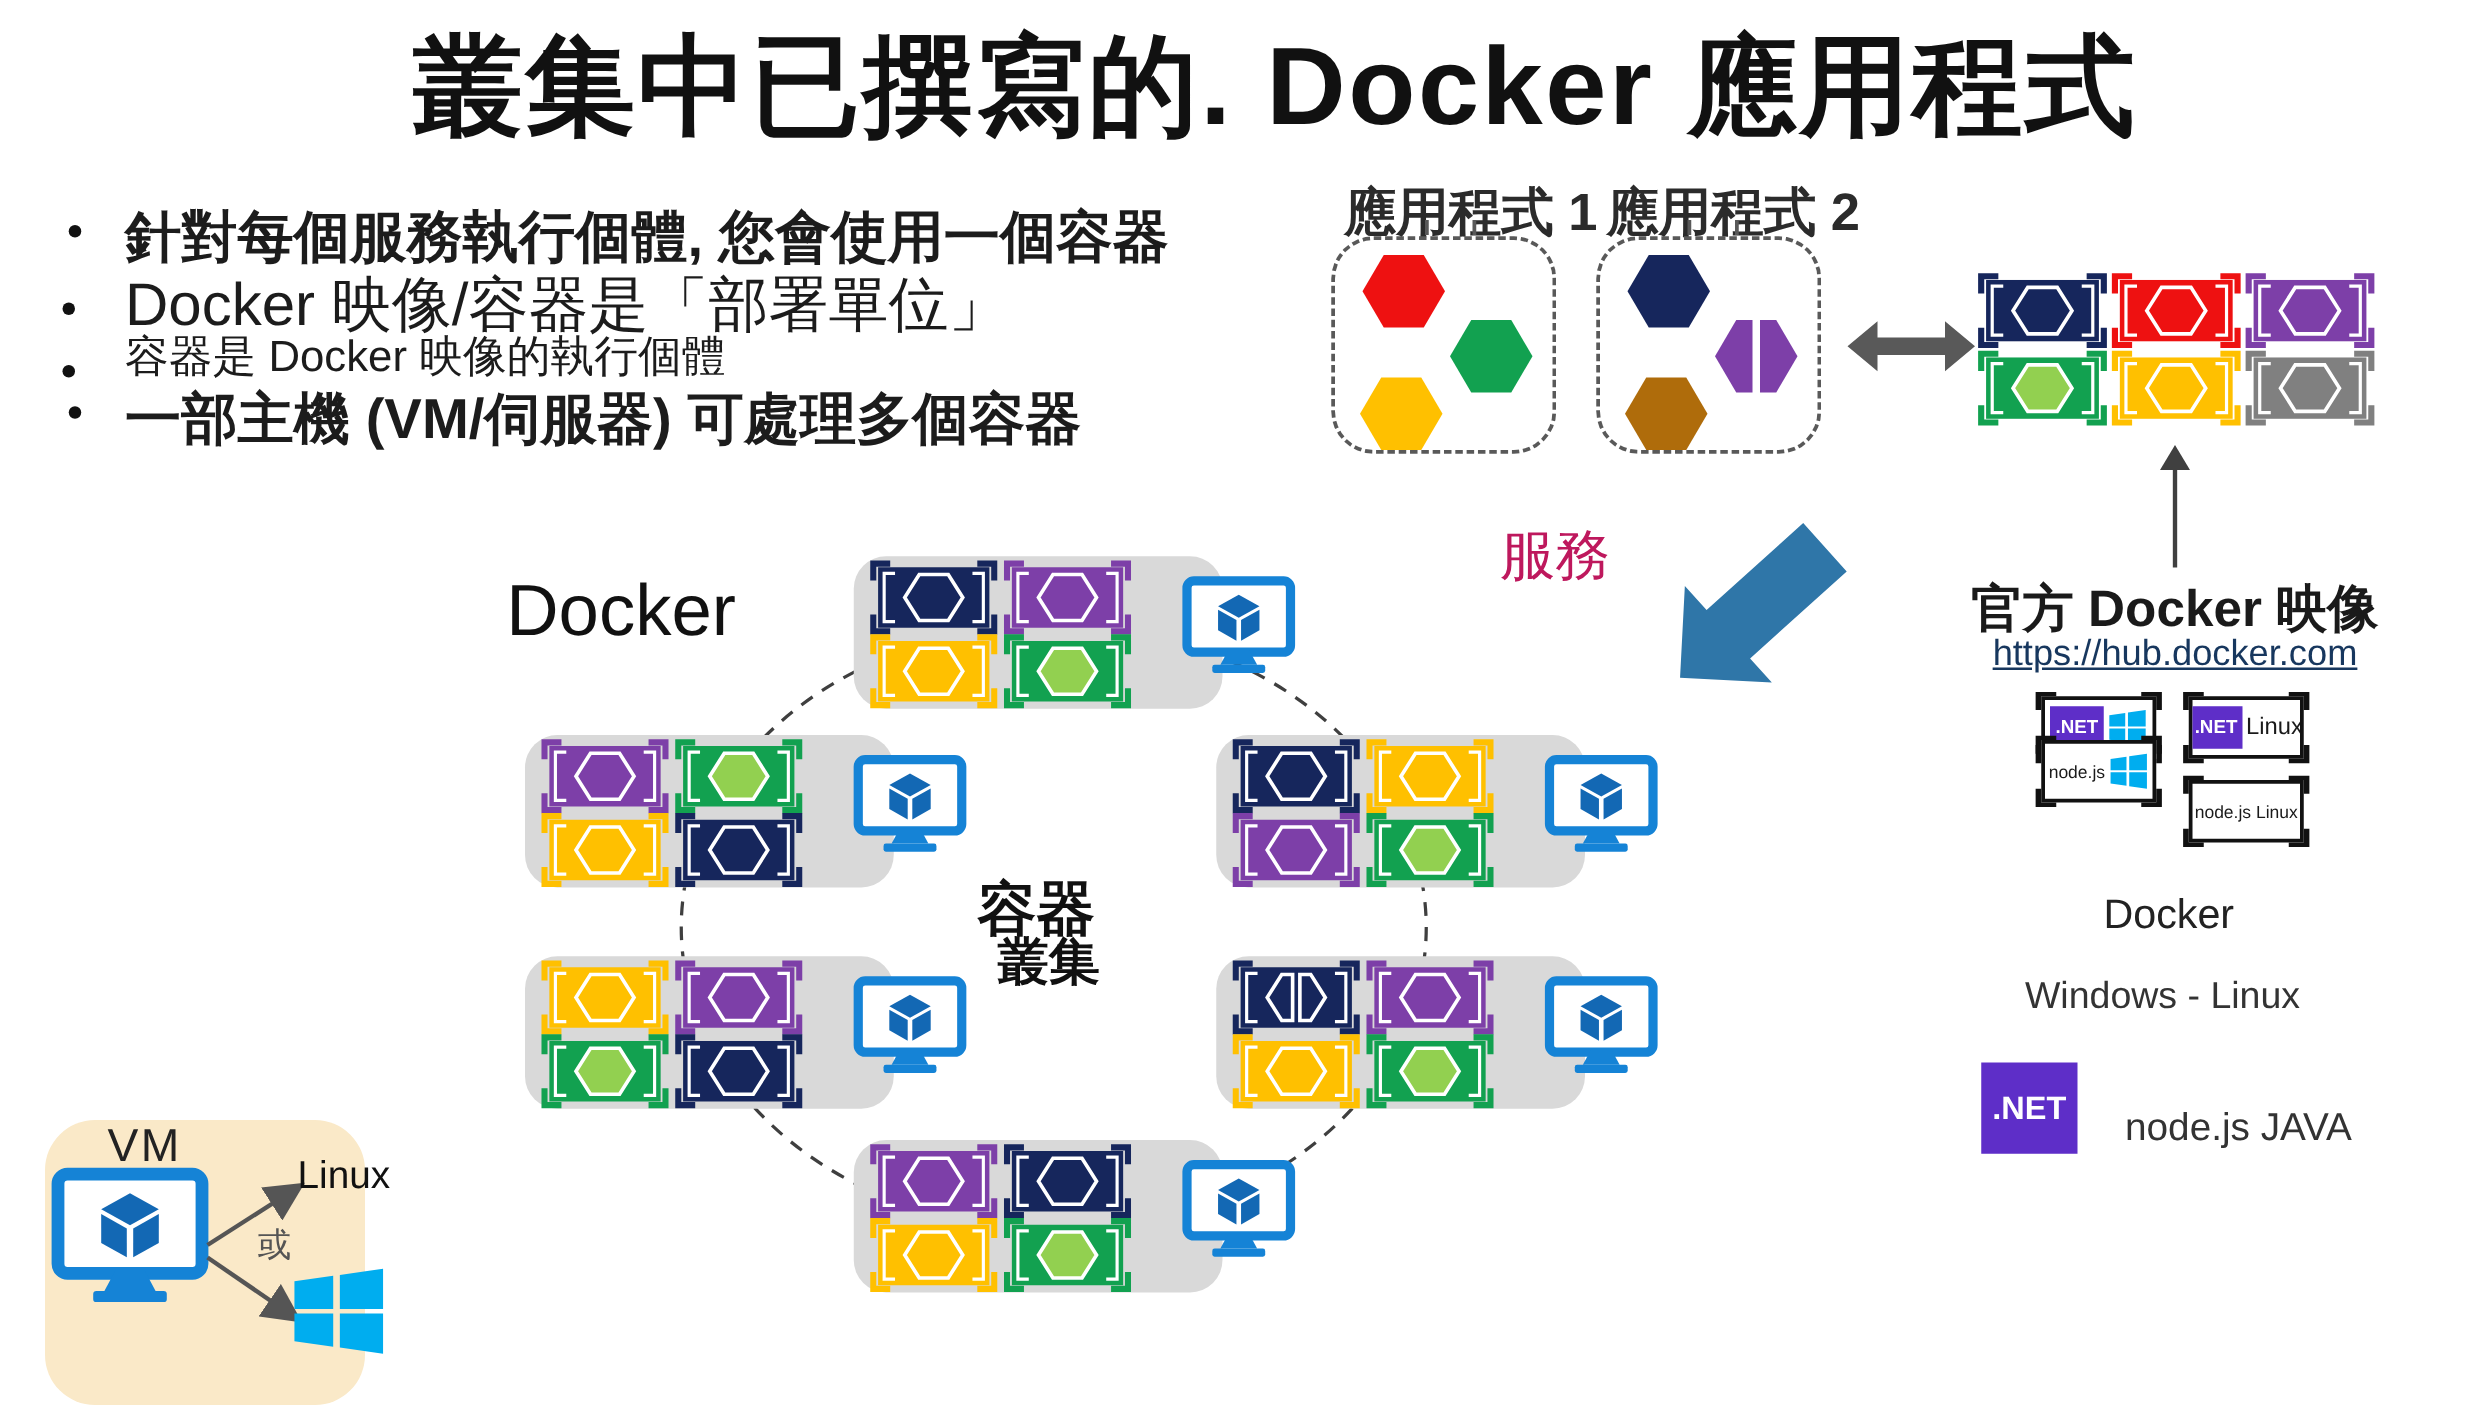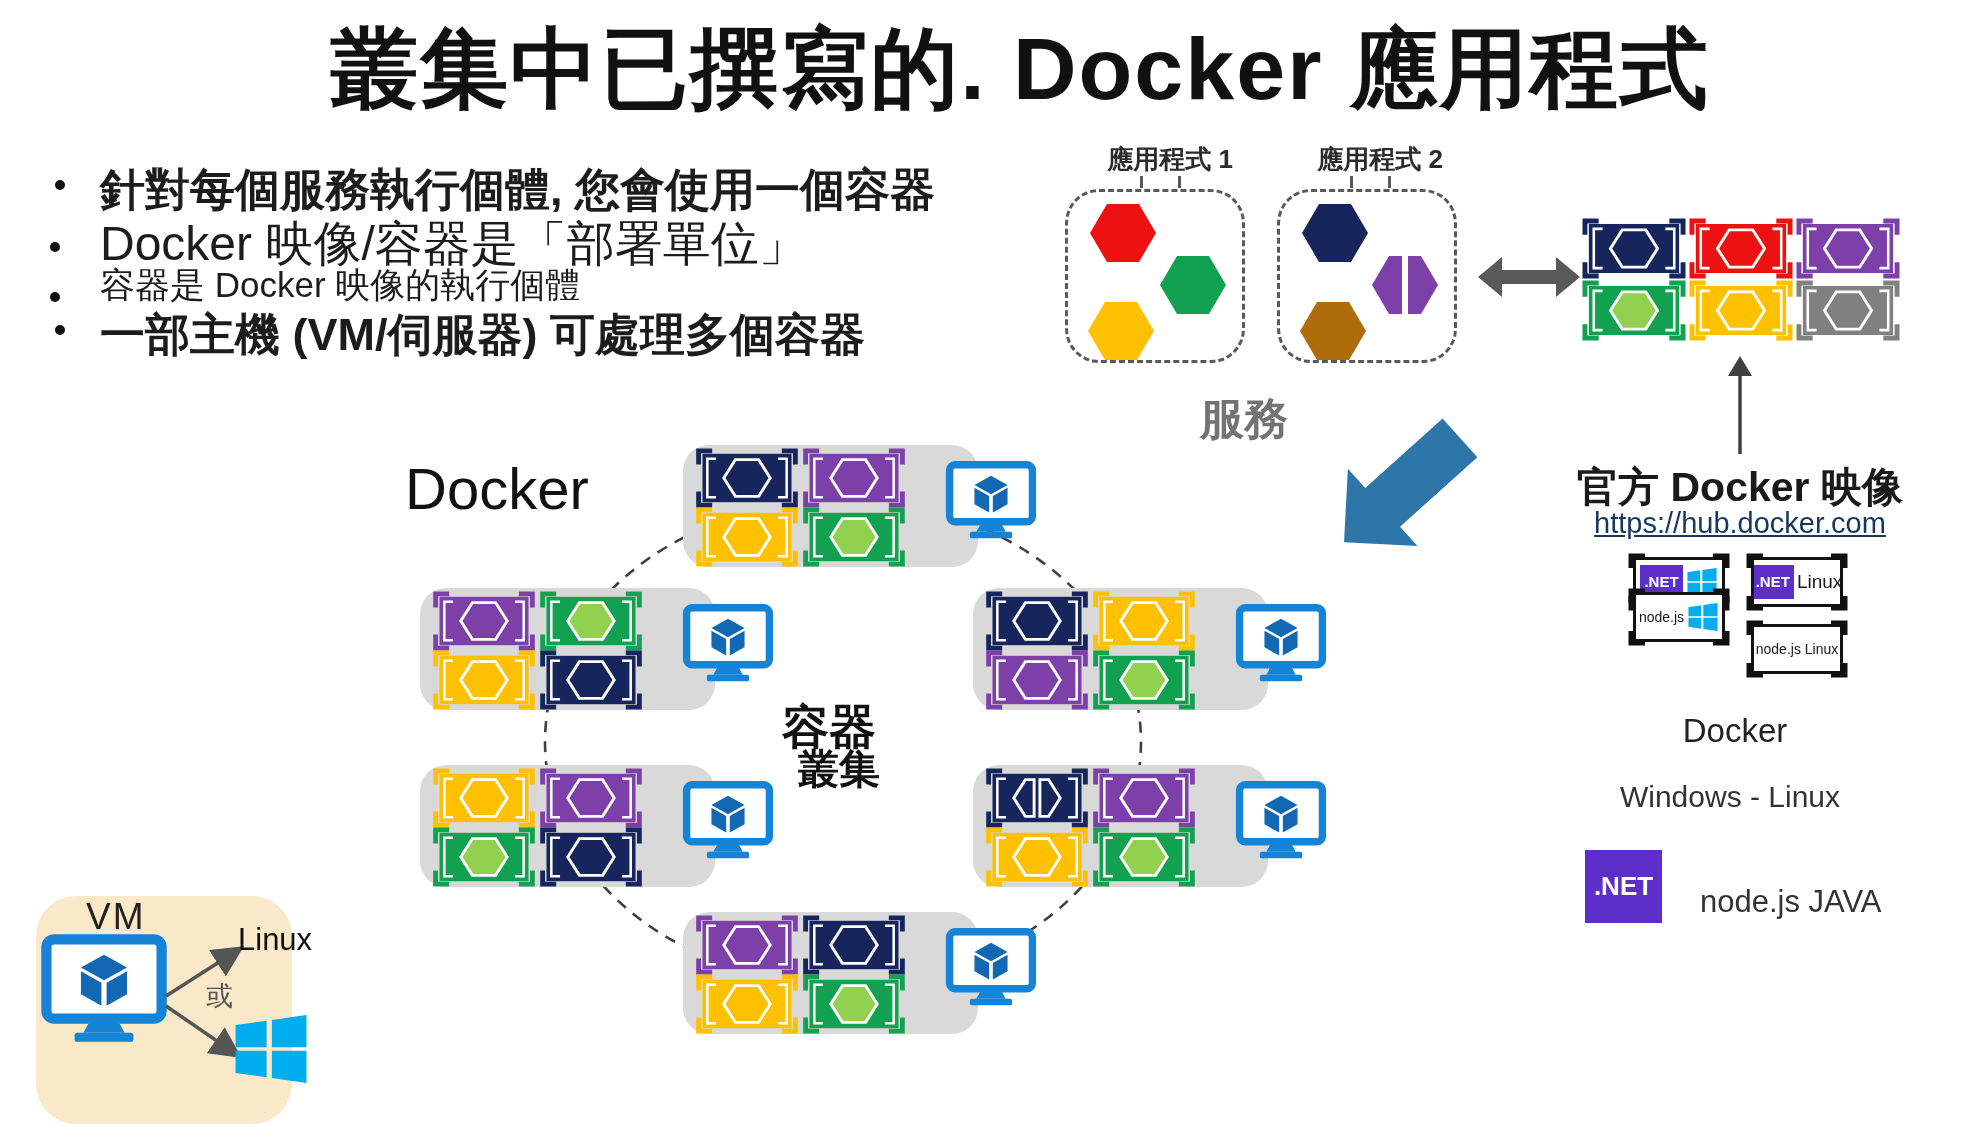--- a/index.html
+++ b/index.html
@@ -6,25 +6,25 @@
   .canvas{position:relative;width:1977px;height:1134px;background:#fff;overflow:hidden;
           font-family:"Liberation Sans","DejaVu Sans",sans-serif;color:#111;}
   .abs{position:absolute;}
   .title{position:absolute;left:230px;top:10px;width:1580px;text-align:center;
          font-size:88px;font-weight:700;letter-spacing:2px;white-space:nowrap;}
   .bullet{position:absolute;white-space:nowrap;color:#1c1c1c;}
   .b-small{font-size:45px;font-weight:700;}
   .b-large{font-size:48px;font-weight:400;}
   .b-medium{font-size:35px;font-weight:400;}
   .bdot{position:absolute;width:10px;height:10px;border-radius:50%;background:#111;}
-  .app-label{position:absolute;width:190px;text-align:center;font-size:26px;font-weight:600;color:#2b2b2b;white-space:nowrap;}
+  .app-label{position:absolute;width:190px;text-align:center;font-size:42px;font-weight:600;color:#2b2b2b;white-space:nowrap;}
   .tick{position:absolute;width:3px;height:12px;background:#595959;}
   .app-box{position:absolute;width:174px;height:168px;border:3px dashed #595959;border-radius:34px;}
   .hexspot{position:absolute;}
-  .service-label{position:absolute;font-size:44px;font-weight:700;color:#737373;}
+  .service-label{position:absolute;font-size:44px;font-weight:400;color:#be185d;margin-top:25px;}
   .my-images-label{position:absolute;left:1580px;top:160px;width:330px;text-align:center;
                    font-size:33px;font-weight:600;color:#2b2b2b;white-space:nowrap;}
   .grid-block,.node-block{position:absolute;line-height:0;}
   .official-label{position:absolute;left:1555px;top:460px;width:370px;text-align:center;
                   font-size:41px;font-weight:600;color:#1a1a1a;white-space:nowrap;}
   .hub-link{position:absolute;left:1565px;top:507px;width:350px;text-align:center;font-size:29px;
             color:var(--linkColor);text-decoration:underline;cursor:pointer;white-space:nowrap;}
   .off-box{position:absolute;width:102px;height:58px;}
   .off-nubs{position:absolute;left:0;top:0;width:102px;height:58px;fill:none;stroke:#111;stroke-width:5px;}
   .off-inner{position:absolute;left:5px;right:5px;top:4px;bottom:4px;border:3px solid #111;background:#fff;

